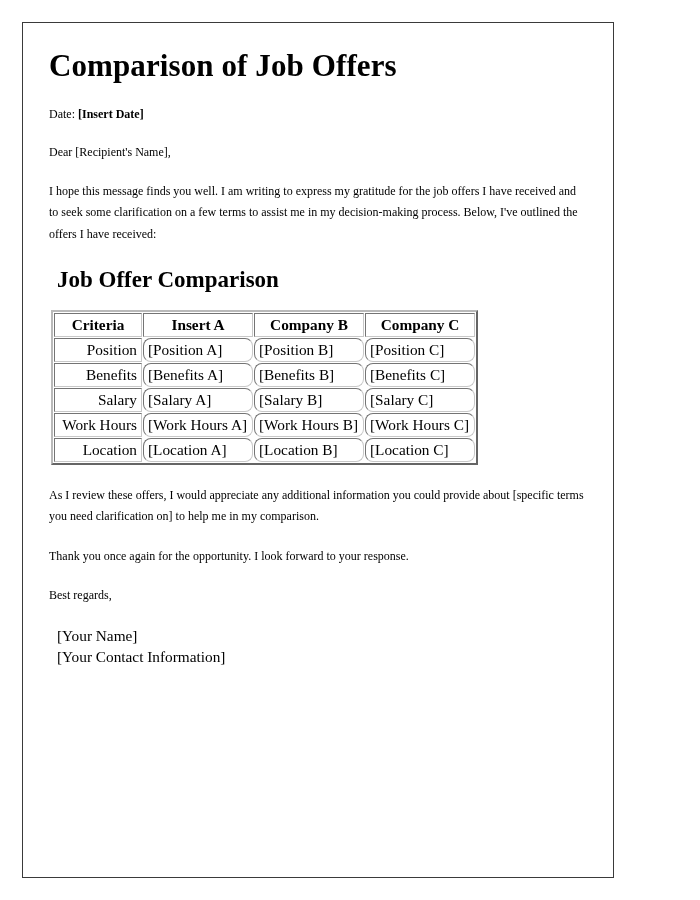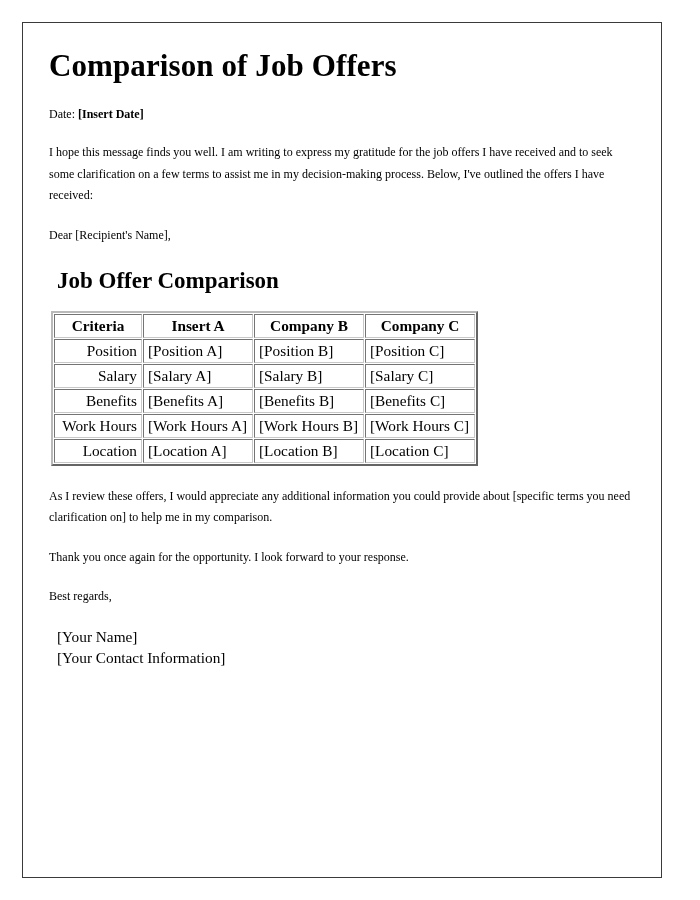--- a/index.html
+++ b/index.html
@@ -11,21 +11,21 @@
     width: 700px;
     height: 900px;
     font-family: "Liberation Serif", "DejaVu Serif", serif;
     color: #000000;
     overflow: hidden;
   }
   .page-frame {
     position: absolute;
     left: 22px;
     top: 22px;
-    width: 640px;
+    width: 592px;
     height: 856px;
     border: 1.5px solid #3a3a3a;
     box-sizing: border-box;
     background: #ffffff;
   }
   .page-content {
     padding: 26px 28px 0 26px;
   }
   h1.doc-title {
     font-family: "Liberation Serif", "DejaVu Serif", serif;
@@ -79,73 +79,74 @@
   }
   table.offer-table td {
     text-align: left;
   }
   table.offer-table td.criteria-cell {
     min-width: 78px;
     text-align: right;
   }
   table.offer-table td.value-cell {
     min-width: 100px;
+    border-radius: 8px;
   }
   .sig-block {
     font-size: 15.3px;
     line-height: 21.5px;
     margin: 8px;
   }
 </style>
 </head>
 <body>
 
 <div class="page-frame">
   <div class="page-content">
 
     <h1 class="doc-title">Comparison of Job Offers</h1>
 
     <p class="body-text tight">
       <span>Date:</span>
       <span class="bold">[Insert Date]</span>
     </p>
 
+    <p class="body-text tight">Dear [Recipient's Name],</p>
+
     <p class="body-text">I hope this message finds you well. I am writing to express my gratitude for the job offers I have received and to seek some clarification on a few terms to assist me in my decision-making process. Below, I've outlined the offers I have received:</p>
-
-    <p class="body-text tight">Dear [Recipient's Name],</p>
 
     <h2 class="section-title">Job Offer Comparison</h2>
 
     <table class="offer-table">
       <thead>
         <tr>
           <th>Criteria</th>
           <th>Insert A</th>
           <th>Company B</th>
           <th>Company C</th>
         </tr>
       </thead>
       <tbody>
         <tr>
           <td class="criteria-cell">Position</td>
           <td class="value-cell">[Position A]</td>
           <td class="value-cell">[Position B]</td>
           <td class="value-cell">[Position C]</td>
         </tr>
         <tr>
+          <td class="criteria-cell">Benefits</td>
+          <td class="value-cell">[Benefits A]</td>
+          <td class="value-cell">[Benefits B]</td>
+          <td class="value-cell">[Benefits C]</td>
+        </tr>
+        <tr>
           <td class="criteria-cell">Salary</td>
           <td class="value-cell">[Salary A]</td>
           <td class="value-cell">[Salary B]</td>
           <td class="value-cell">[Salary C]</td>
-        </tr>
-        <tr>
-          <td class="criteria-cell">Benefits</td>
-          <td class="value-cell">[Benefits A]</td>
-          <td class="value-cell">[Benefits B]</td>
-          <td class="value-cell">[Benefits C]</td>
         </tr>
         <tr>
           <td class="criteria-cell">Work Hours</td>
           <td class="value-cell">[Work Hours A]</td>
           <td class="value-cell">[Work Hours B]</td>
           <td class="value-cell">[Work Hours C]</td>
         </tr>
         <tr>
           <td class="criteria-cell">Location</td>
           <td class="value-cell">[Location A]</td>

